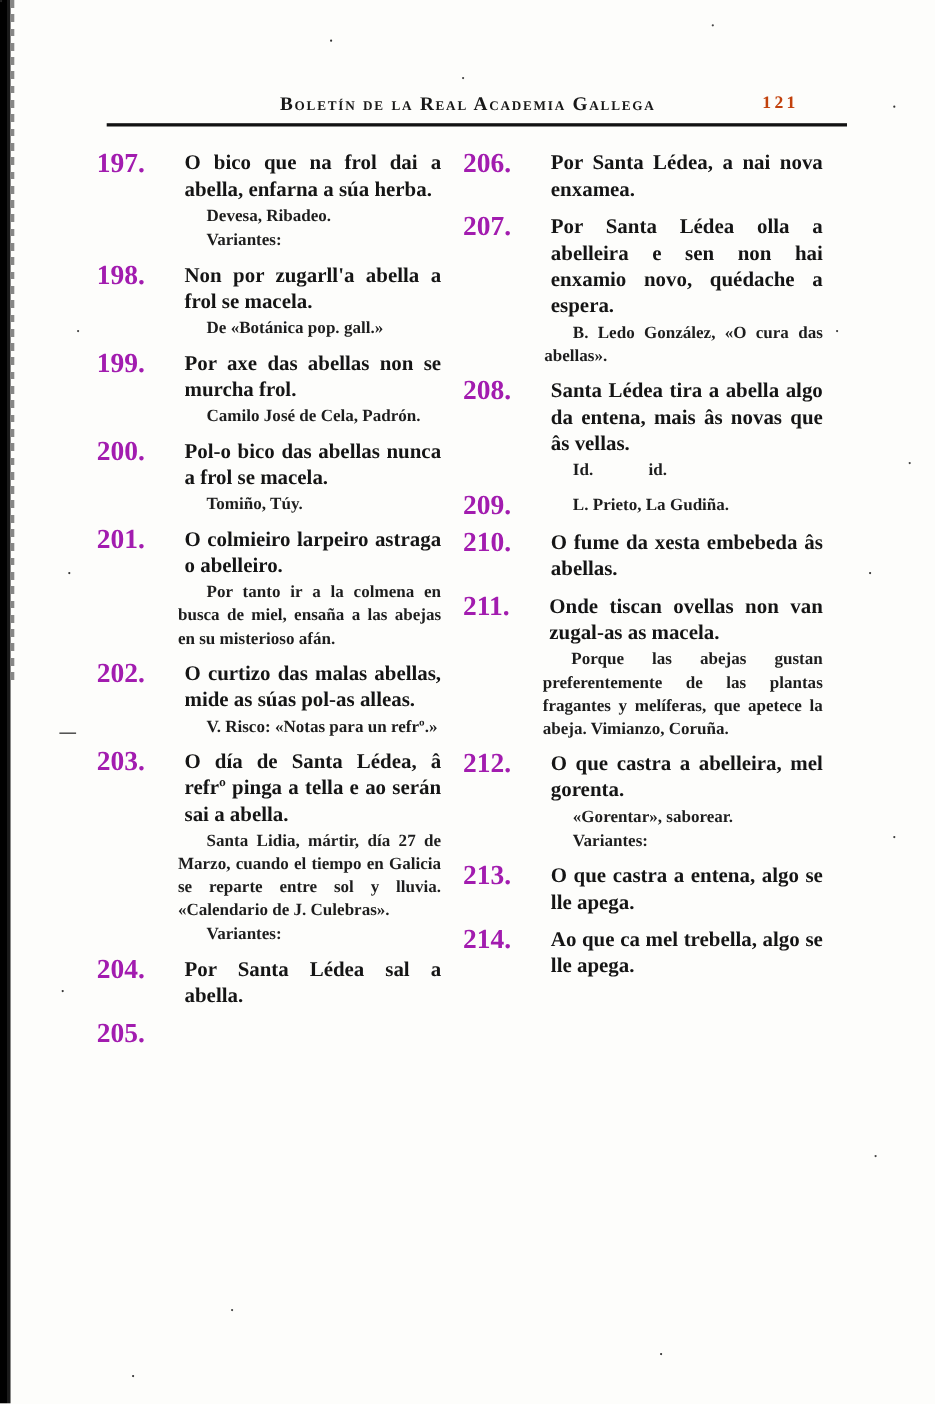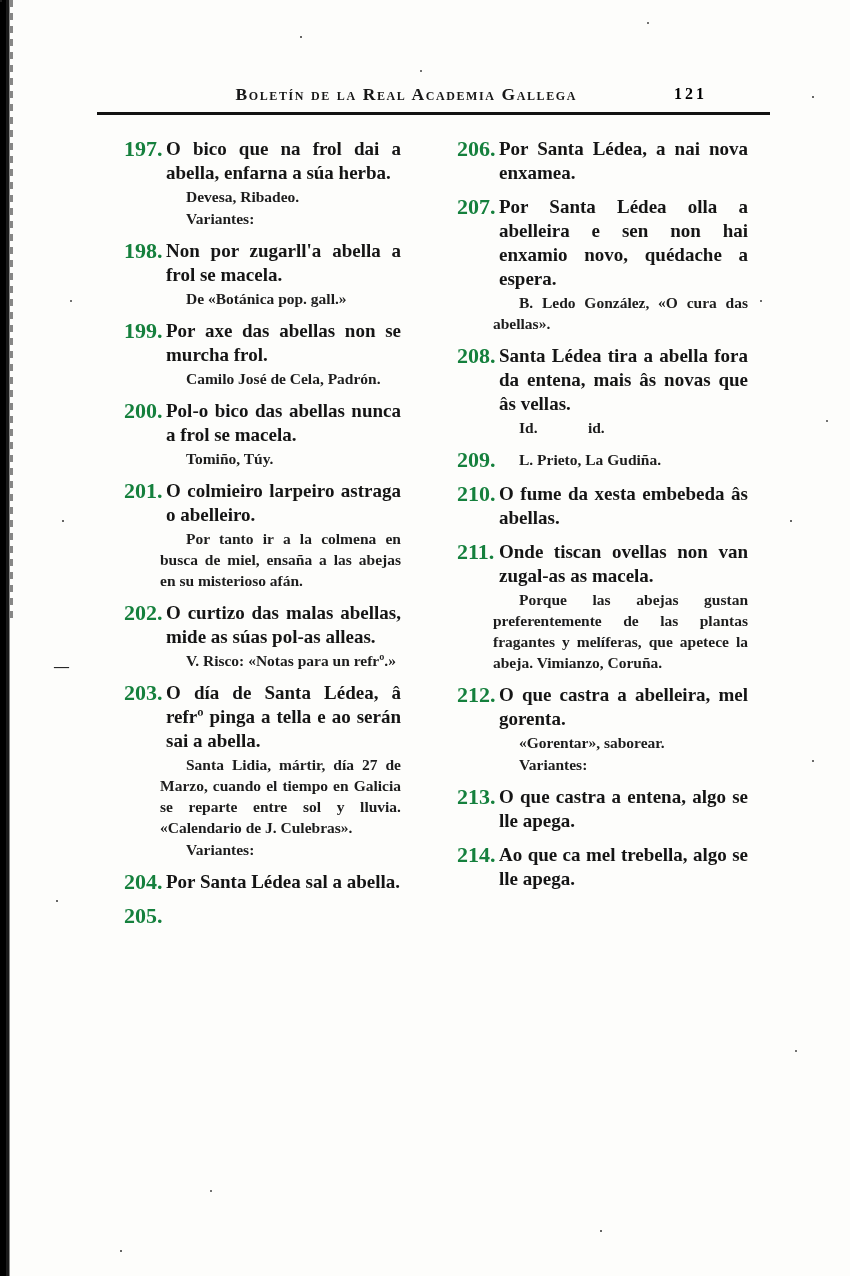--- a/index.html
+++ b/index.html
@@ -21,42 +21,42 @@
   }
   
   .speckles{
     position:absolute;left:0;top:0;width:2px;height:2px;background:#2a2a2a;border-radius:50%;
     box-shadow: 300px 36px #333, 647px 22px #444, 812px 96px #333, 760px 300px #3a3a3a,
       790px 520px #333, 70px 300px #444, 62px 520px #333, 812px 760px #3a3a3a,
       210px 1190px #444, 600px 1230px #333, 795px 1050px #444, 120px 1250px #333,
       420px 70px #444, 56px 900px #333, 826px 420px #444;
   }
   .header{
-    position:absolute;left:80px;top:84px;width:673px;height:22px;
+    position:absolute;left:99px;top:84px;width:673px;height:22px;
   }
   .journal-title{
     position:absolute;left:50%;transform:translateX(-53%);white-space:nowrap;
     font-variant:small-caps;font-weight:bold;font-size:17.5px;letter-spacing:1.6px;color:#181818;
   }
   .page-number{
-    position:absolute;right:46px;top:1px;font-size:16px;letter-spacing:3px;font-weight:bold;color:#000000;
+    position:absolute;right:46px;top:1px;font-size:16px;letter-spacing:3px;font-weight:bold;color:#c2410c;
   }
   .rule{
     position:absolute;left:97px;top:112px;width:673px;height:3px;background:#121212;border:none;margin:0;
   }
   .columns{
     position:absolute;left:88px;top:137px;width:660px;display:flex;gap:20px;
   }
   .col{width:313px;}
   .col.right{width:327px;}
   .entry{display:flex;margin-bottom:10px;}
   .num{
-    flex:0 0 42px;font-weight:bold;font-size:22px;line-height:24px;color:#15803d;margin-left:36px;
-  }
-  .body{flex:1;min-width:0;}
+    flex:0 0 42px;font-weight:bold;font-size:25px;line-height:24px;color:#a21caf;
+  }
+  .body{flex:1;min-width:0;margin-left:36px;}
   .text{
     margin:0;font-weight:bold;font-size:19px;line-height:24px;text-align:justify;color:#151515;
   }
   .note{
     margin:1px 0 0 -6px;font-weight:bold;font-size:15.5px;line-height:21px;
     text-indent:26px;text-align:justify;color:#1d1d1d;white-space:pre-wrap;
   }
   .margin-mark{
     position:absolute;left:54px;top:658px;font-size:15px;font-weight:bold;color:#111;
   }
@@ -158,21 +158,21 @@
     <span class="num">207.</span>
     <div class="body">
       <p class="text">Por Santa Lédea olla a abelleira e sen non hai enxamio novo, quédache a espera.</p>
     <p class="note">B. Ledo González, «O cura das abellas».</p>
         </div>
   </div>
 
   <div class="entry">
     <span class="num">208.</span>
     <div class="body">
-      <p class="text">Santa Lédea tira a abella fora da entena, mais âs novas que âs vellas.</p>
+      <p class="text">Santa Lédea tira a abella algo da entena, mais âs novas que âs vellas.</p>
     <p class="note">Id.             id.</p>
         </div>
   </div>
 
   <div class="entry">
     <span class="num">209.</span>
     <div class="body">
     <p class="note">L. Prieto, La Gudiña.</p>
         </div>
   </div>

